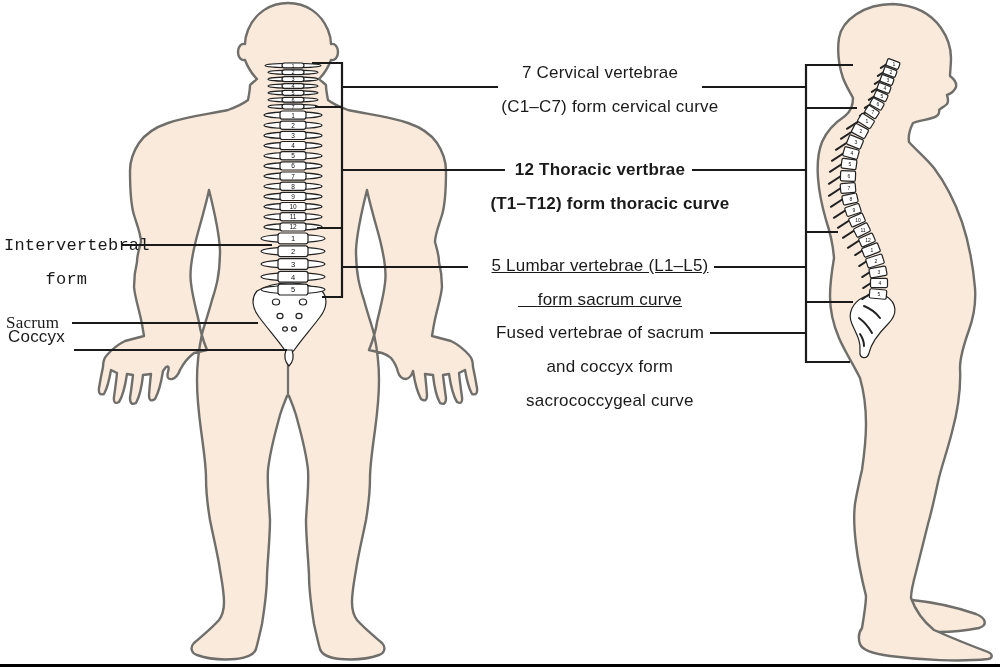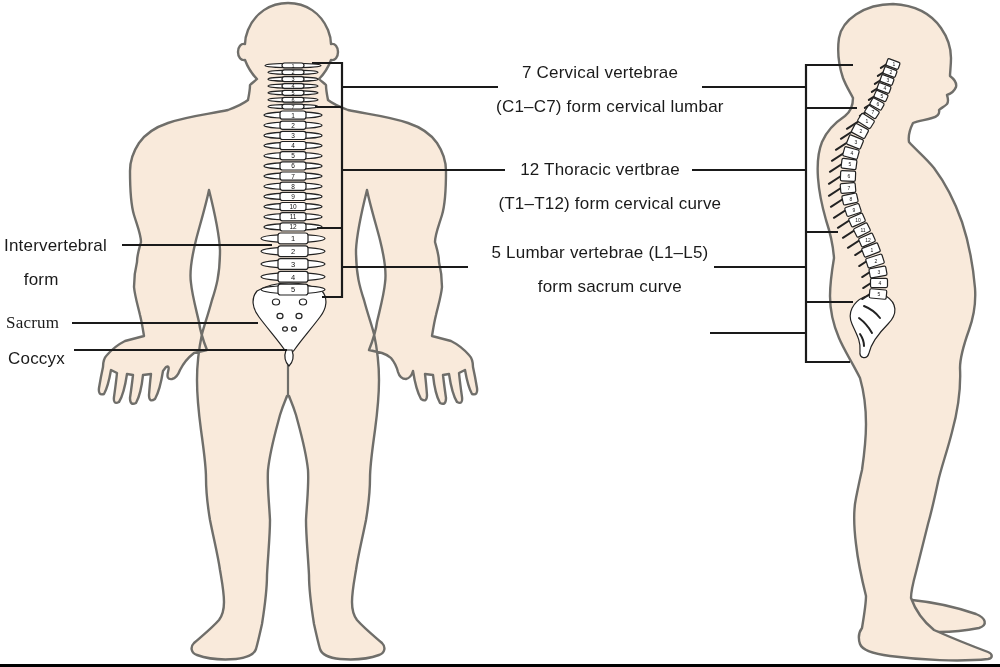--- a/index.html
+++ b/index.html
@@ -487,31 +487,34 @@
       M 702,87 H 806
       M 692,170 H 806
       M 714,267 H 806
       M 710,333 H 806
       M 853,65 H 806 V 362 H 850
       M 857,108 H 806
       M 838,232 H 806
       M 853,302 H 806"></path>
   </svg>
 
-  <div class="lbl" style="left:4px;top:237px;"><span>Intervertebral</span><br>
+  <div class="lbl" style="left:4px;top:237px;font-family:Liberation Mono, monospace;"><span>Intervertebral</span><br>
     <span>form</span></div>
 
   <div class="lbl" style="left:6px;top:314px;font-family:Liberation Serif, serif;">Sacrum</div>
 
-  <div class="lbl" style="left:8px;top:350px;">Coccyx</div>
+  <div class="lbl" style="left:8px;top:328px;">Coccyx</div>
 
   <div class="lbl center" style="top:64px;"><span>7 Cervical vertebrae</span><br>
-    <span>(C1–C7) form cervical lumbar</span></div>
-
-  <div class="lbl center" style="top:161px;"><span>12 Thoracic vertbrae</span><br>
-    <span>(T1–T12) form cervical curve</span></div>
-
-  <div class="lbl center" style="top:244px;"><span>5 Lumbar vertebrae (L1–L5)</span><br>
+    <span>(C1–C7) form cervical curve</span></div>
+
+  <div class="lbl center" style="top:161px;font-weight:bold;"><span>12 Thoracic vertbrae</span><br>
+    <span>(T1–T12) form thoracic curve</span></div>
+
+  <div class="lbl center" style="top:257px;text-decoration:underline;"><span>5 Lumbar vertebrae (L1–L5)</span><br>
     <span>form sacrum curve</span></div>
 
+  <div class="lbl center" style="top:324px;"><span>Fused vertebrae of sacrum</span><br>
+    <span>and coccyx form</span><br>
+    <span>sacrococcygeal curve</span></div>
 
   <div class="bottom-border"></div>
 </div>
 
 </body></html>

